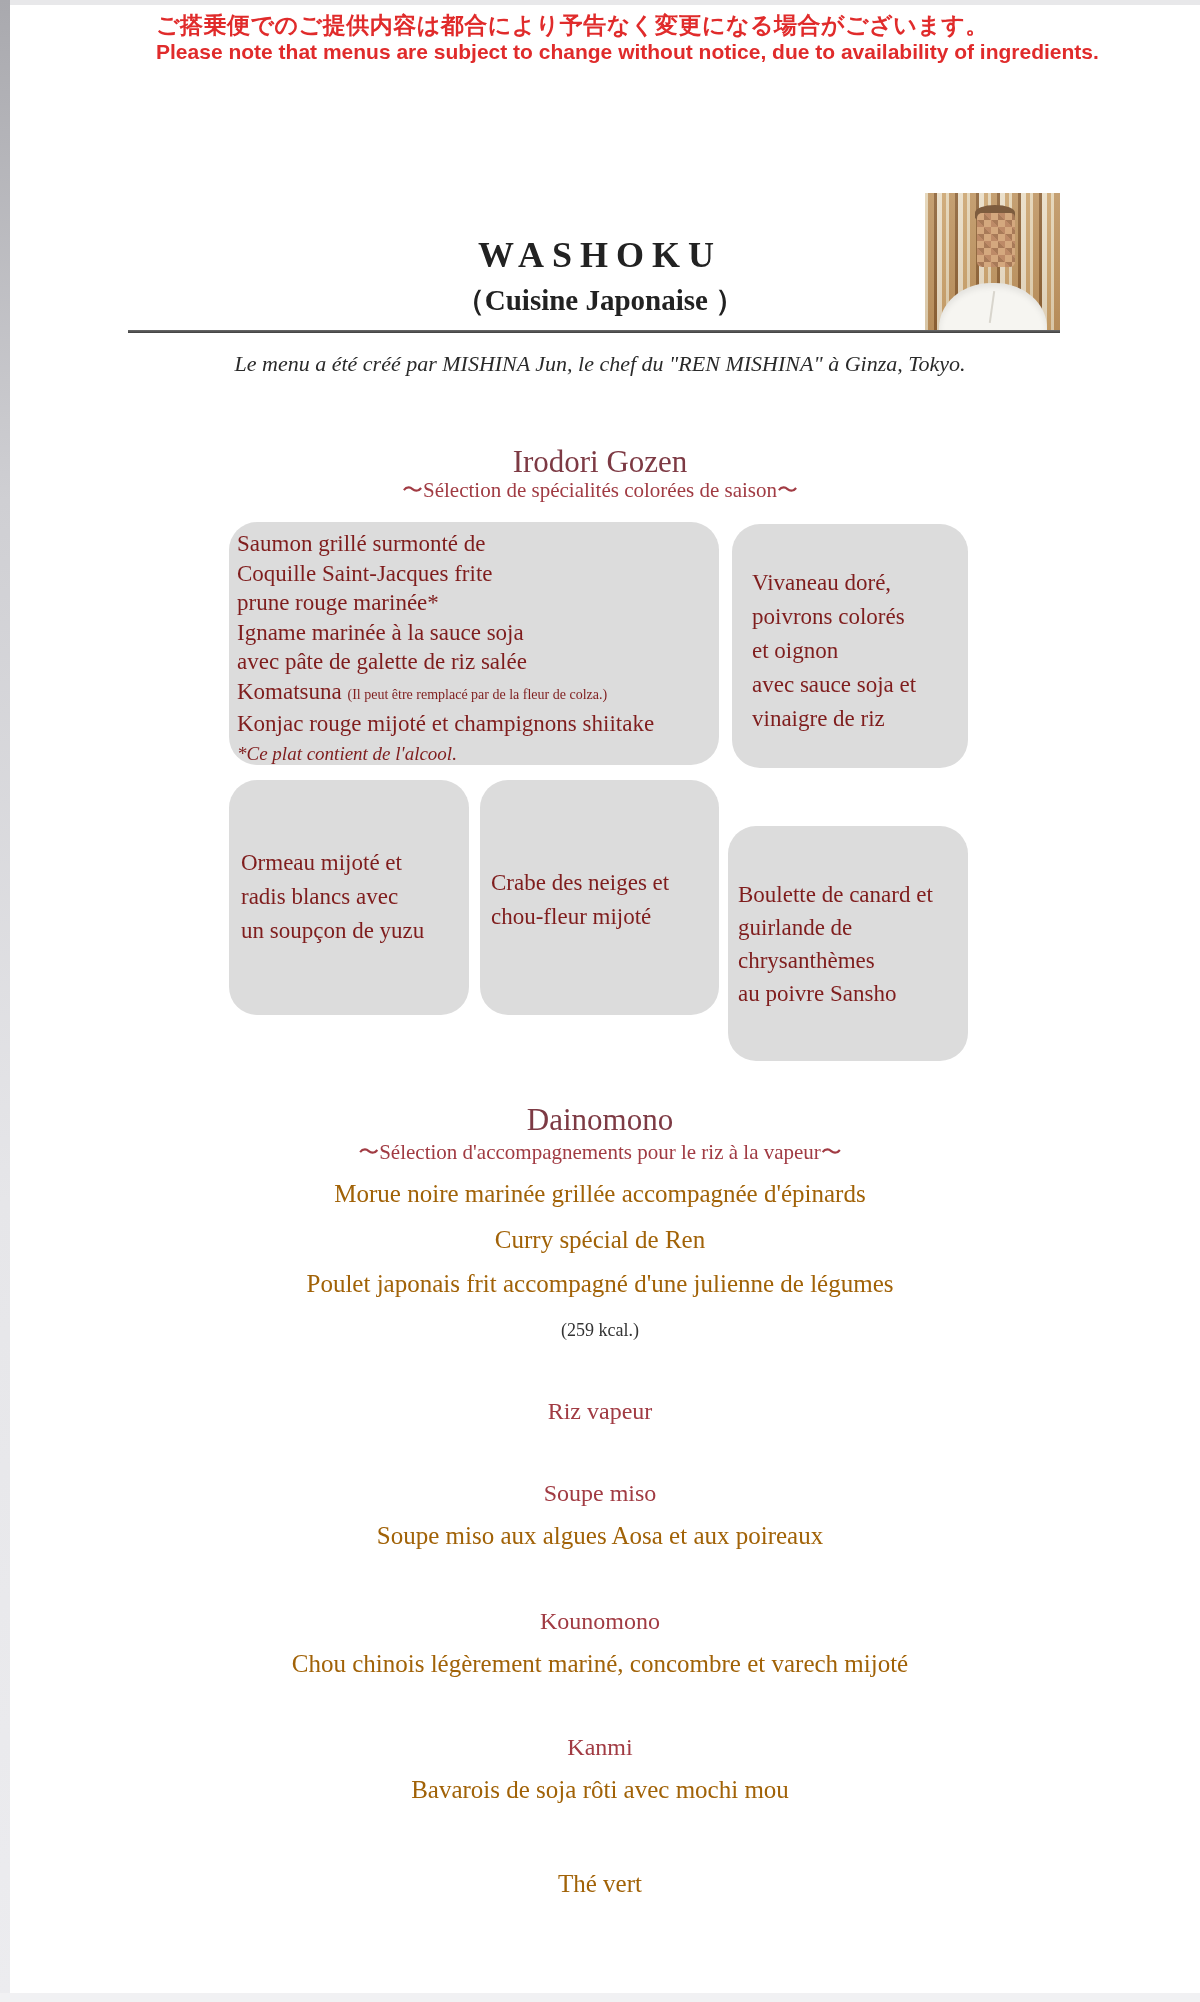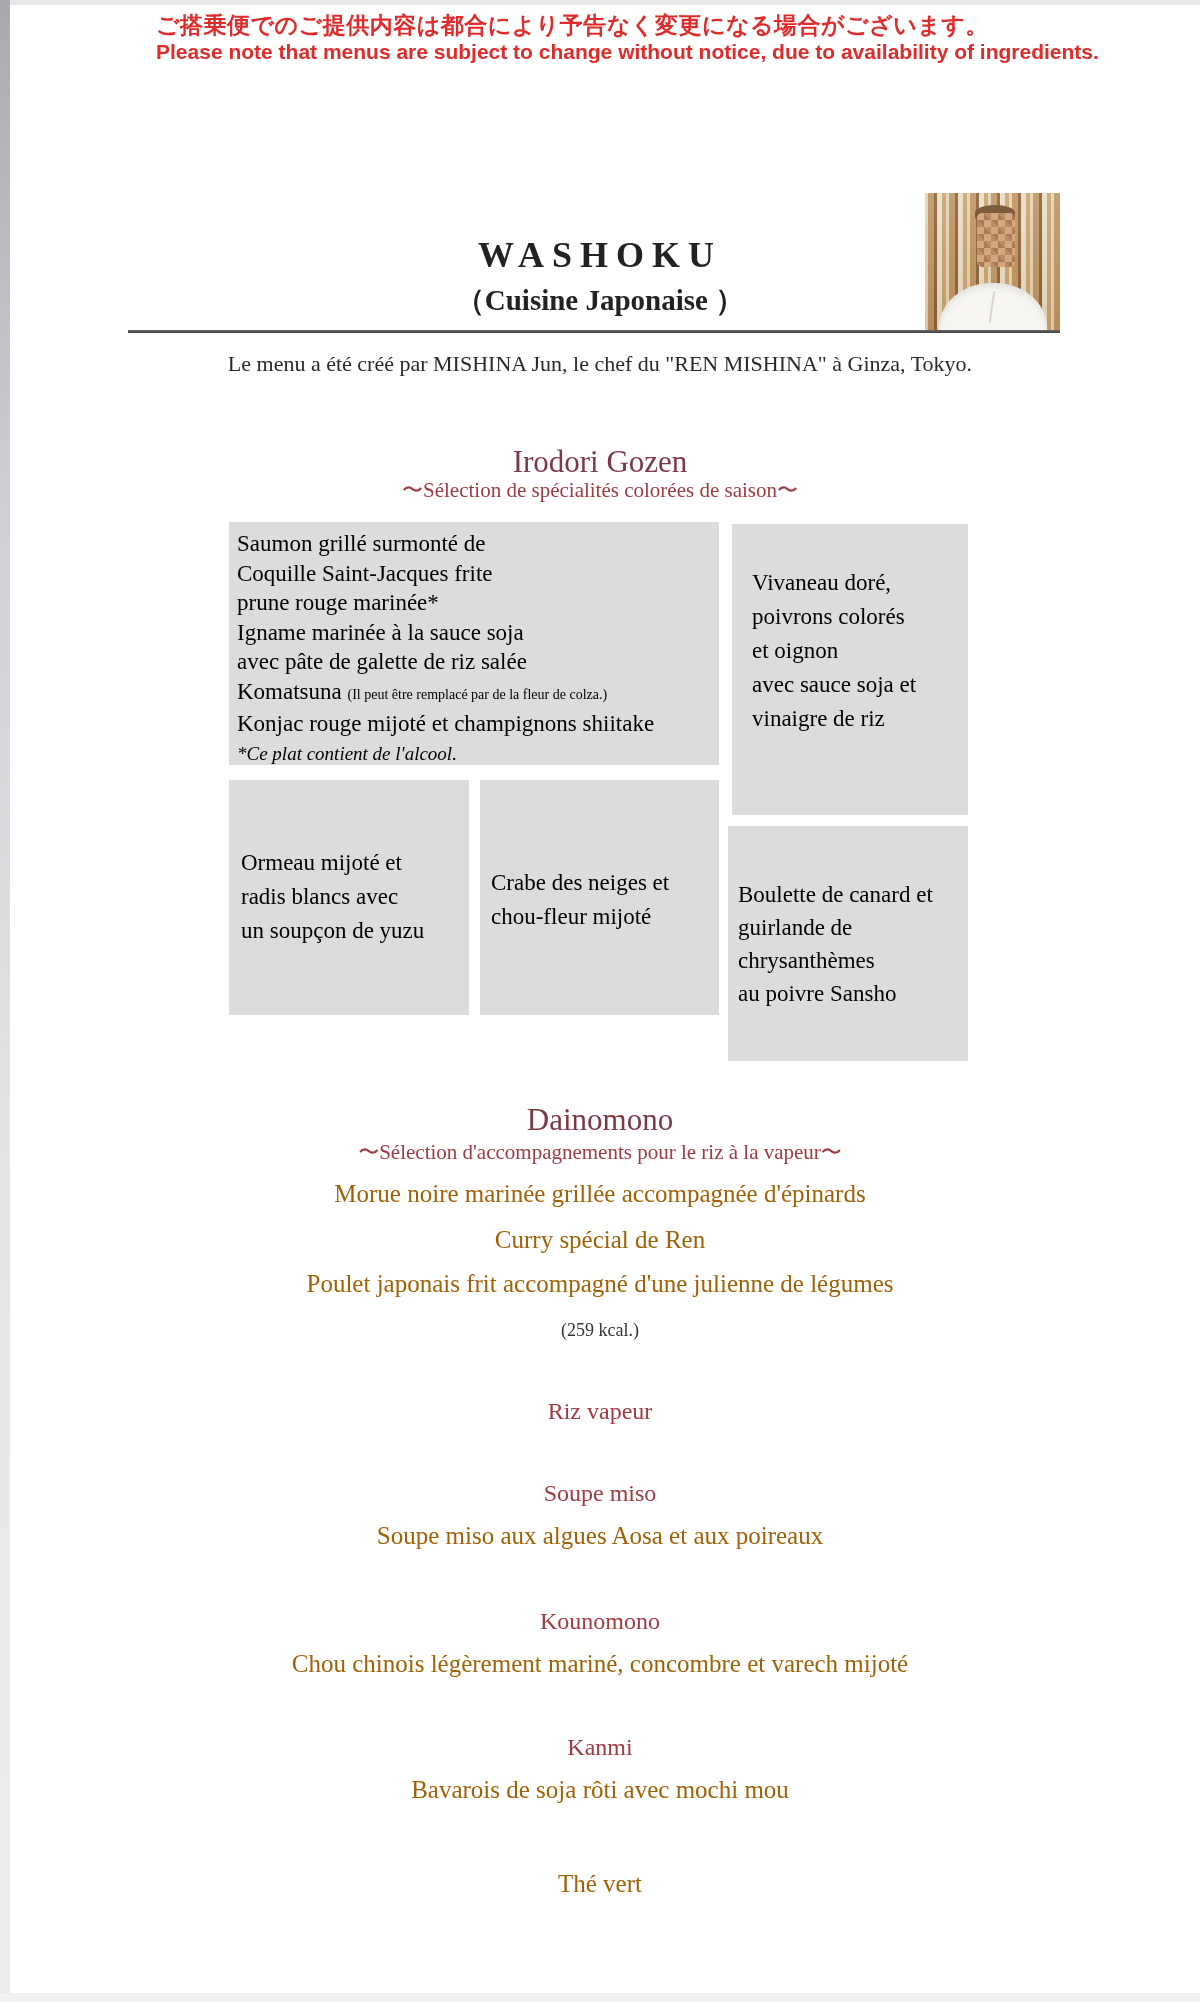--- a/index.html
+++ b/index.html
@@ -21,35 +21,35 @@
 
   
   .cline{position:absolute;left:0;width:1200px;text-align:center;}
 
   .title-main{top:234px;font-size:36px;font-weight:bold;letter-spacing:8px;color:#222;}
   .title-sub{top:281px;font-size:29px;font-weight:bold;color:#222;}
 
   .rule{position:absolute;left:128px;top:330px;width:932px;height:3px;
     background:linear-gradient(180deg,#6b6b6b,#3f3f3f);}
 
-  .credit{top:351px;font-size:22px;color:#2a2a2a;}
+  .credit{top:351px;font-size:22px;font-style:italic;color:#2a2a2a;}
 
   .sec-title{font-size:31px;color:#7d3a44;}
   .sec-sub{font-size:21px;color:#a13b43;}
   .red-head{font-size:24px;color:#a13b43;}
   .menu-item{font-size:25px;color:#a16207;}
   .kcal{font-size:18px;color:#333;}
 
   
-  .gbox{position:absolute;background:#dcdcdc;color:#000000;font-size:23px;box-sizing:border-box;}
+  .gbox{position:absolute;background:#dcdcdc;color:#7f1d1d;font-size:23px;box-sizing:border-box;border-radius:28px;}
   .gbox .bl{white-space:nowrap;}
   #box1{left:229px;top:522px;width:490px;height:243px;padding:7px 0 0 8px;line-height:29.5px;}
   #box1 .note{font-size:14px;}
   #box1 .footnote{font-size:19px;font-style:italic;}
-  #box2{left:732px;top:524px;width:236px;height:291px;padding:42px 0 0 20px;line-height:34px;}
+  #box2{left:732px;top:524px;width:236px;height:244px;padding:42px 0 0 20px;line-height:34px;}
   #box3{left:229px;top:780px;width:240px;height:235px;padding:66px 0 0 12px;line-height:34px;}
   #box4{left:480px;top:780px;width:239px;height:235px;padding:86px 0 0 11px;line-height:34px;}
   #box5{left:728px;top:778px;width:240px;height:235px;padding:52px 0 0 10px;line-height:33px;margin-top:48px;}
 
   
   .photo{position:absolute;left:925px;top:193px;width:135px;height:138px;overflow:hidden;
     background:
       linear-gradient(180deg,rgba(255,255,255,0.12),rgba(120,80,40,0.10)),
       repeating-linear-gradient(90deg,
         #e3d3b4 0px,#e3d3b4 3px,

